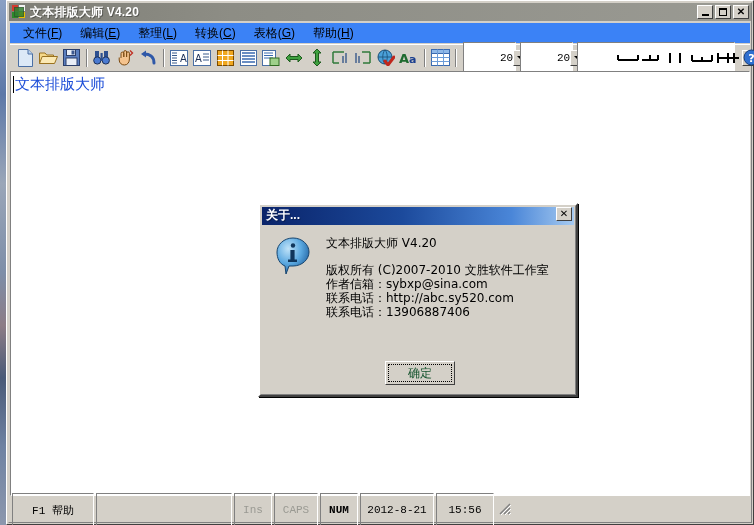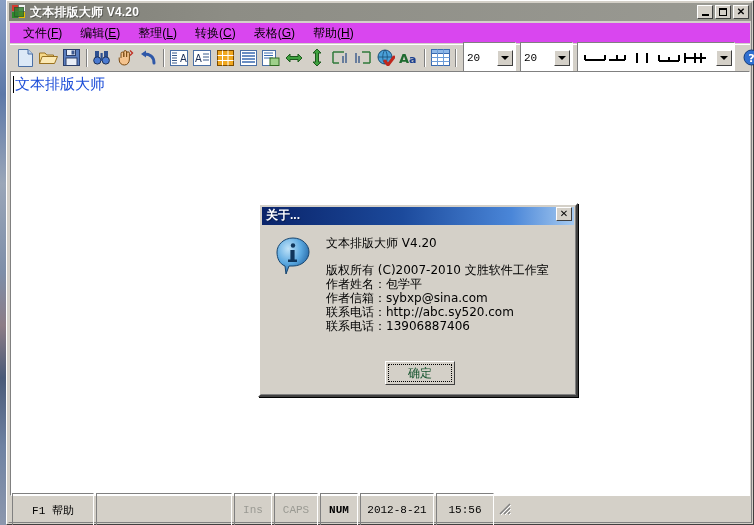--- a/index.html
+++ b/index.html
@@ -70,21 +70,21 @@
     font-size: 9px; color: #000; line-height: 1; font-family: "Liberation Sans", sans-serif;
     position: relative;
   }
   .tbtn .min-g { width:7px; height:2px; background:#000; margin-top:6px; }
   .tbtn .max-g { width:8px; height:8px; border:1px solid #000; border-top-width:2px; }
   .tbtn .cls-g { font-weight: bold; font-size: 10px; }
 
   
   #menu-bar {
     position: absolute; left: 3px; top: 22px; right: 3px; height: 20px;
-    background: #d946ef; display: flex; align-items: center; padding-left: 4px;
+    background: #3b82f6; display: flex; align-items: center; padding-left: 4px;
   }
   .menu-item {
     padding: 2px 9px; font-size: 12px; color: #000;
     font-family: "Liberation Sans", sans-serif; white-space: nowrap; cursor: default;
   }
   .menu-item u { text-decoration: underline; }
 
   
   #toolbar {
     position: absolute; left: 3px; top: 43px; right: 3px; height: 26px;
@@ -100,20 +100,21 @@
   .tb-sep::after {
     content:''; position:absolute; left:3px; top:1px; width:1px; height:18px;
     background:#808080; border-right:1px solid #ffffff;
   }
   .combo {
     height: 32px; background:#ffffff; flex:0 0 auto;
     border-top:1px solid #808080; border-left:1px solid #808080;
     border-right:1px solid #ffffff; border-bottom:1px solid #ffffff;
     display:flex; align-items:center; position:relative;
     margin-left: 3px;
+    padding-left: 33px;
   }
   .combo .cval {
     padding-left: 3px; font-size: 11px; font-family:"Liberation Mono","DejaVu Sans Mono",monospace;
     flex:1 1 auto; color:#000;
   }
   .combo .carr {
     width: 16px; height: 16px; margin-right:2px; background:#d4d0c8;
     border-top:1px solid #ffffff; border-left:1px solid #ffffff;
     border-right:1px solid #404040; border-bottom:1px solid #404040;
     display:flex; align-items:center; justify-content:center; flex:0 0 auto;
@@ -526,21 +527,20 @@
       </defs>
       <path d="M18 1 C27 1 34 7.5 34 15 C34 22.5 27 29 18 29 L14 29 L11 37 L10 29 C4.5 26.8 2 21.4 2 15 C2 7.5 9 1 18 1 Z" fill="url(#gb)" stroke="#17456f" stroke-width="1"></path>
       <circle cx="18" cy="8.5" r="2.2" fill="#10365c"></circle>
       <path d="M15.4 13 H19.6 V22.5 H22 V25 H13 V22.5 H15.4 Z" fill="#10365c"></path>
     </svg>
   </div>
 
   <div id="dlg-body">
     <div id="dlg-appline">文本排版大师  V4.20</div>
     <div class="dlg-line">版权所有 (C)2007-2010  文胜软件工作室</div>
-    <div class="dlg-line">作者姓名：包学平</div>
     <div class="dlg-line">作者信箱：sybxp@sina.com</div>
     <div class="dlg-line">联系电话：http://abc.sy520.com</div>
     <div class="dlg-line">联系电话：13906887406</div>
   </div>
 
   <div id="dlg-okbtn">
     <div id="dlg-okbtn-focus">确定</div>
   </div>
 </div>
 

